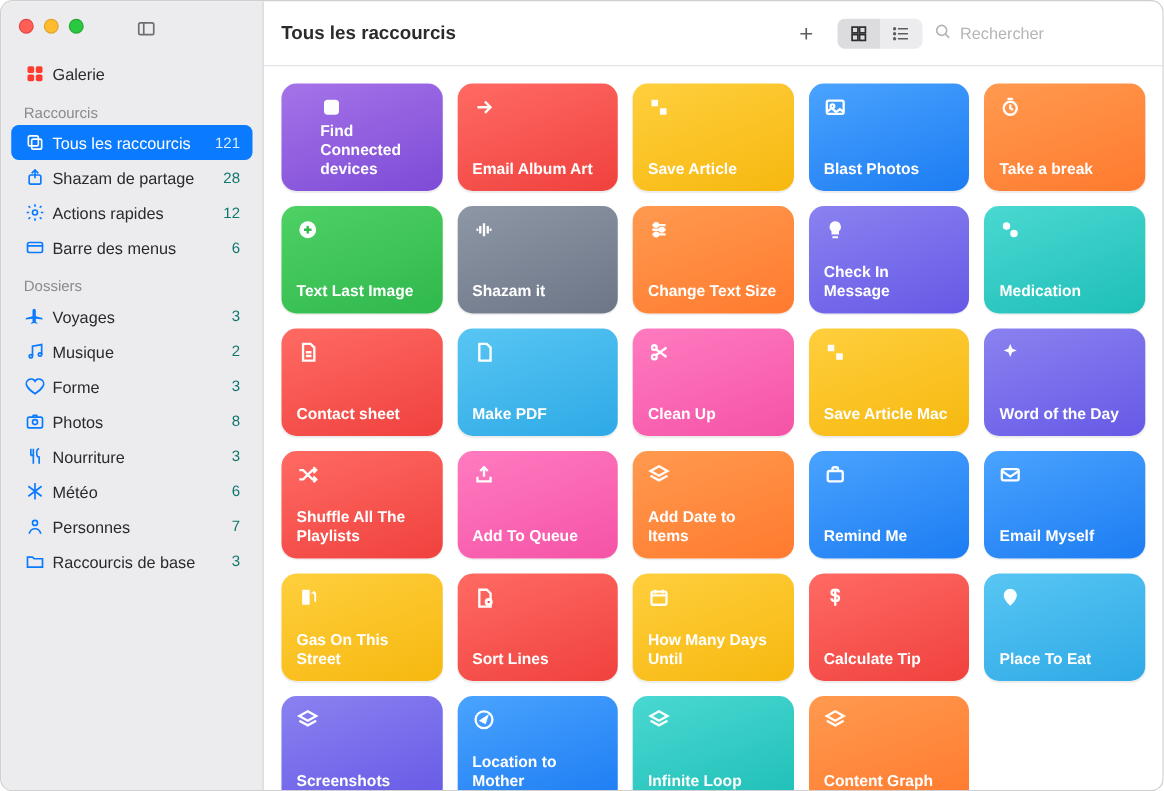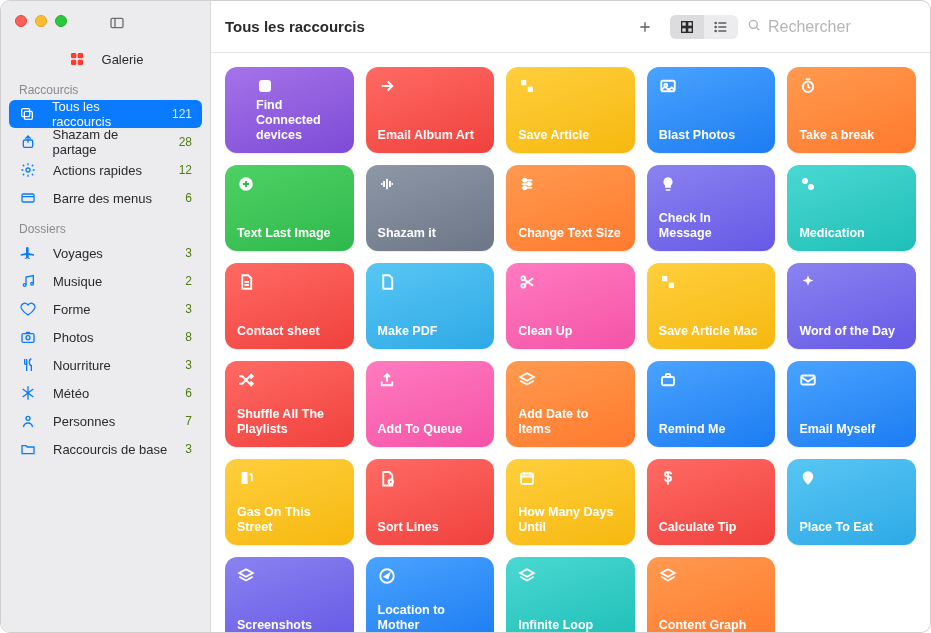--- a/index.html
+++ b/index.html
@@ -7,37 +7,37 @@
   .window { width: 931px; height: 633px; border: 1px solid #cfcfcf; border-radius: 10px; display: flex; overflow: hidden; position: relative; background: #fff; }
   
   .sidebar { width: 210px; background: #ececee; display: flex; flex-direction: column; border-right: 1px solid #d9d9db; }
   .traffic { display: flex; gap: 8px; padding: 14px 0 0 14px; height: 40px; align-items: flex-start; }
   .traffic span { width: 12px; height: 12px; border-radius: 50%; display: block; }
   .traffic .red { background: #ff5f57; border: 0.5px solid #e24640; }
   .traffic .yellow { background: #febc2e; border: 0.5px solid #e1a42c; }
   .traffic .green { background: #28c840; border: 0.5px solid #27aa35; }
   .titlebar-btn { position: absolute; top: 10px; left: 102px; width: 28px; height: 24px; border-radius: 5px; display:flex; align-items:center; justify-content:center; color:#6d6d6f; }
   .side-body { padding: 4px 8px 8px 8px; overflow-y: auto; }
-  .side-item, .side-group-item { display: flex; align-items: center; height: 28px; padding: 0 10px; border-radius: 6px; font-size: 13px; color: #2a2a2c; cursor: default; gap: 16px; justify-content: center; }
-  .side-item .count, .side-group-item .count { margin-left: auto; font-size: 12px; color: #4d7c0f; }
+  .side-item, .side-group-item { display: flex; align-items: center; height: 28px; padding: 0 10px; border-radius: 6px; font-size: 13px; color: #2a2a2c; cursor: default; gap: 5px; }
+  .side-item .count, .side-group-item .count { margin-left: auto; font-size: 12px; color: #0f766e; }
   .side-item.selected { background: #0a7aff; color: #fff; }
   .side-item.selected .count { color: rgba(255,255,255,0.85); }
   .side-item.selected .icon { color: #fff; }
   .side-section-label { font-size: 12px; color: #8a8a8e; padding: 10px 10px 3px; font-weight: 500; }
   .icon { width: 18px; display:flex; justify-content:center; color: #0a7aff; }
   
   .main { flex: 1; display: flex; flex-direction: column; }
   .toolbar { height: 52px; display:flex; align-items:center; padding: 0 14px; border-bottom: 1px solid #e4e4e6; gap: 8px; }
   .toolbar .title { font-size: 15px; font-weight: 600; color: #2b2b2d; }
   .toolbar .spacer { flex: 1; }
   .tb-btn { width: 34px; height: 26px; border-radius: 5px; display:flex; align-items:center; justify-content:center; color:#5d5d5f; }
   .tb-seg { display:flex; border-radius:6px; overflow:hidden; background:#ececee; }
   .tb-seg .seg { width:34px; height:24px; display:flex; align-items:center; justify-content:center; color:#5d5d5f; }
   .tb-seg .seg.active { background:#dcdcde; color:#2b2b2d; }
-  .search { display:flex; align-items:center; gap:6px; color:#b5b5b8; font-size:16px; width: 170px; }
+  .search { display:flex; align-items:center; gap:6px; color:#b5b5b8; font-size:13px; width: 170px; }
   
   .grid-wrap { flex:1; overflow:auto; padding: 14px; }
   .grid { display:grid; grid-template-columns: repeat(5, 1fr); gap: 12px; }
   .tile { height: 86px; border-radius: 12px; padding: 10px 12px; color:#fff; display:flex; flex-direction:column; justify-content:space-between; position:relative; box-shadow: 0 1px 1px rgba(0,0,0,0.08); }
   .tile .tile-icon { height: 20px; color: rgba(255,255,255,0.98); font-size:16px; }
   .tile .label { font-size: 12.5px; font-weight: 600; line-height: 1.2; }
   
   .g-purple   { background: linear-gradient(160deg,#a573e8,#7d4bd6); padding-left: 31px; }
   .g-red      { background: linear-gradient(160deg,#ff6a63,#f0413e); }
   .g-green    { background: linear-gradient(160deg,#4fd164,#2fb84c); }

